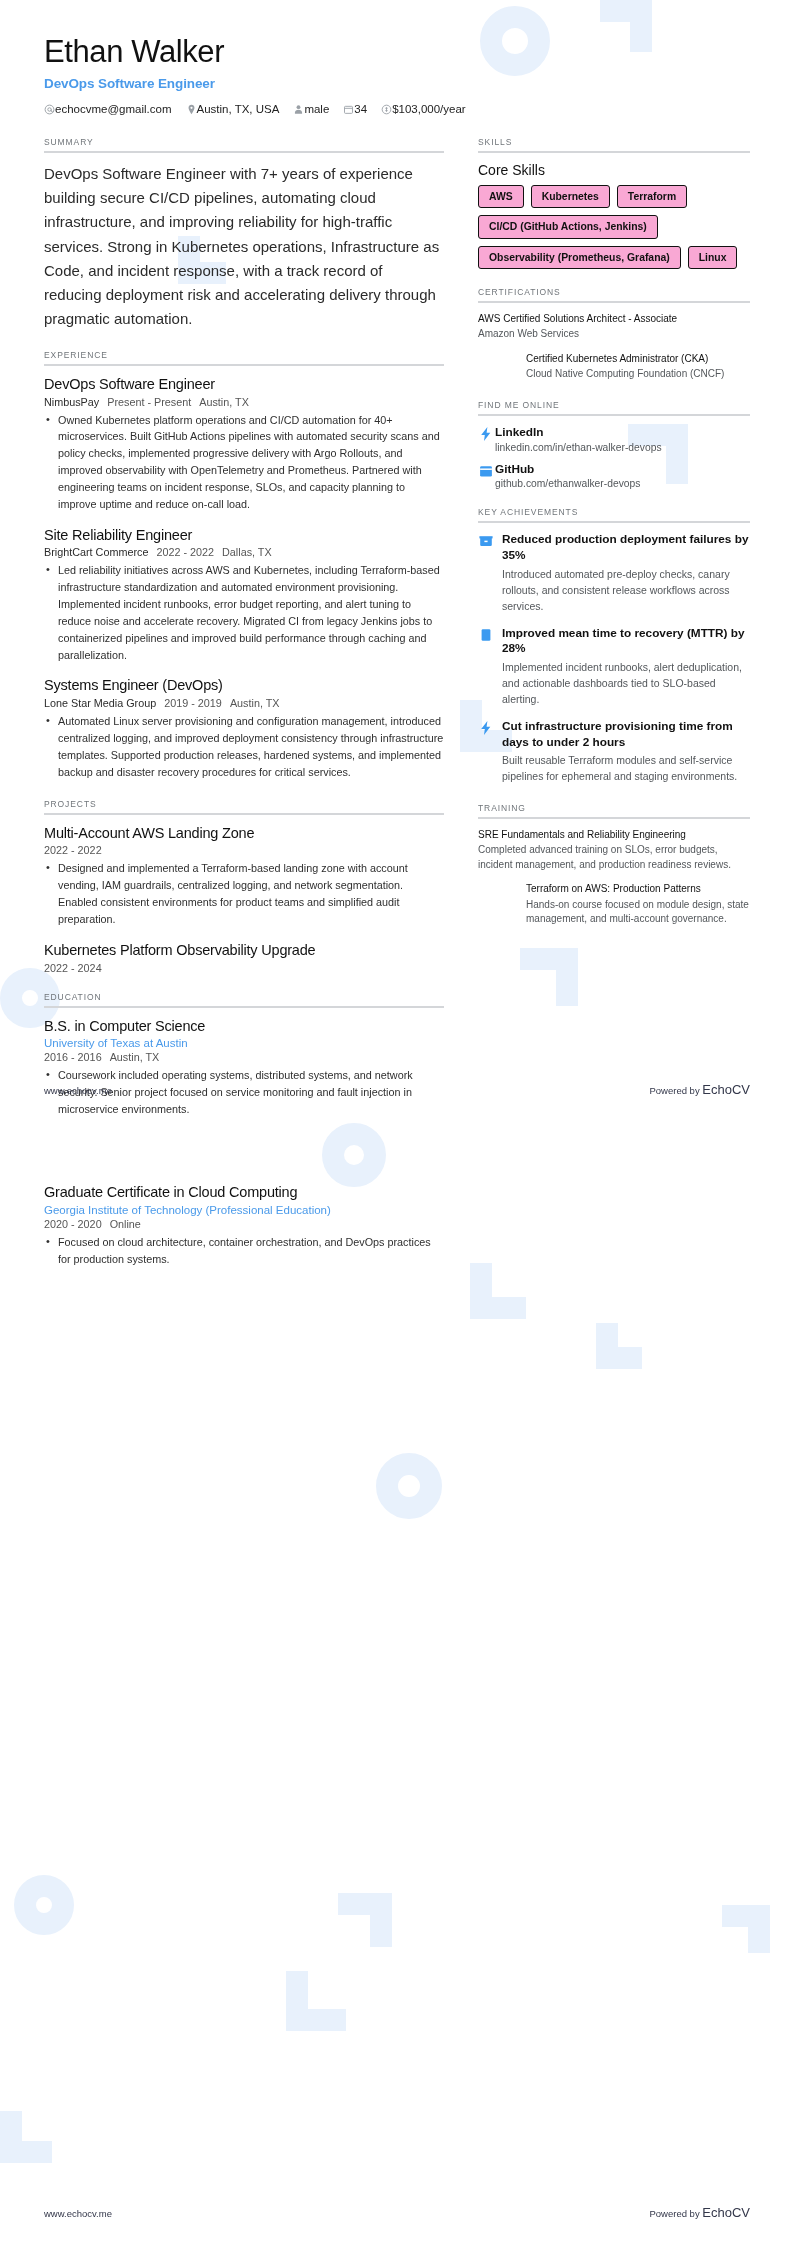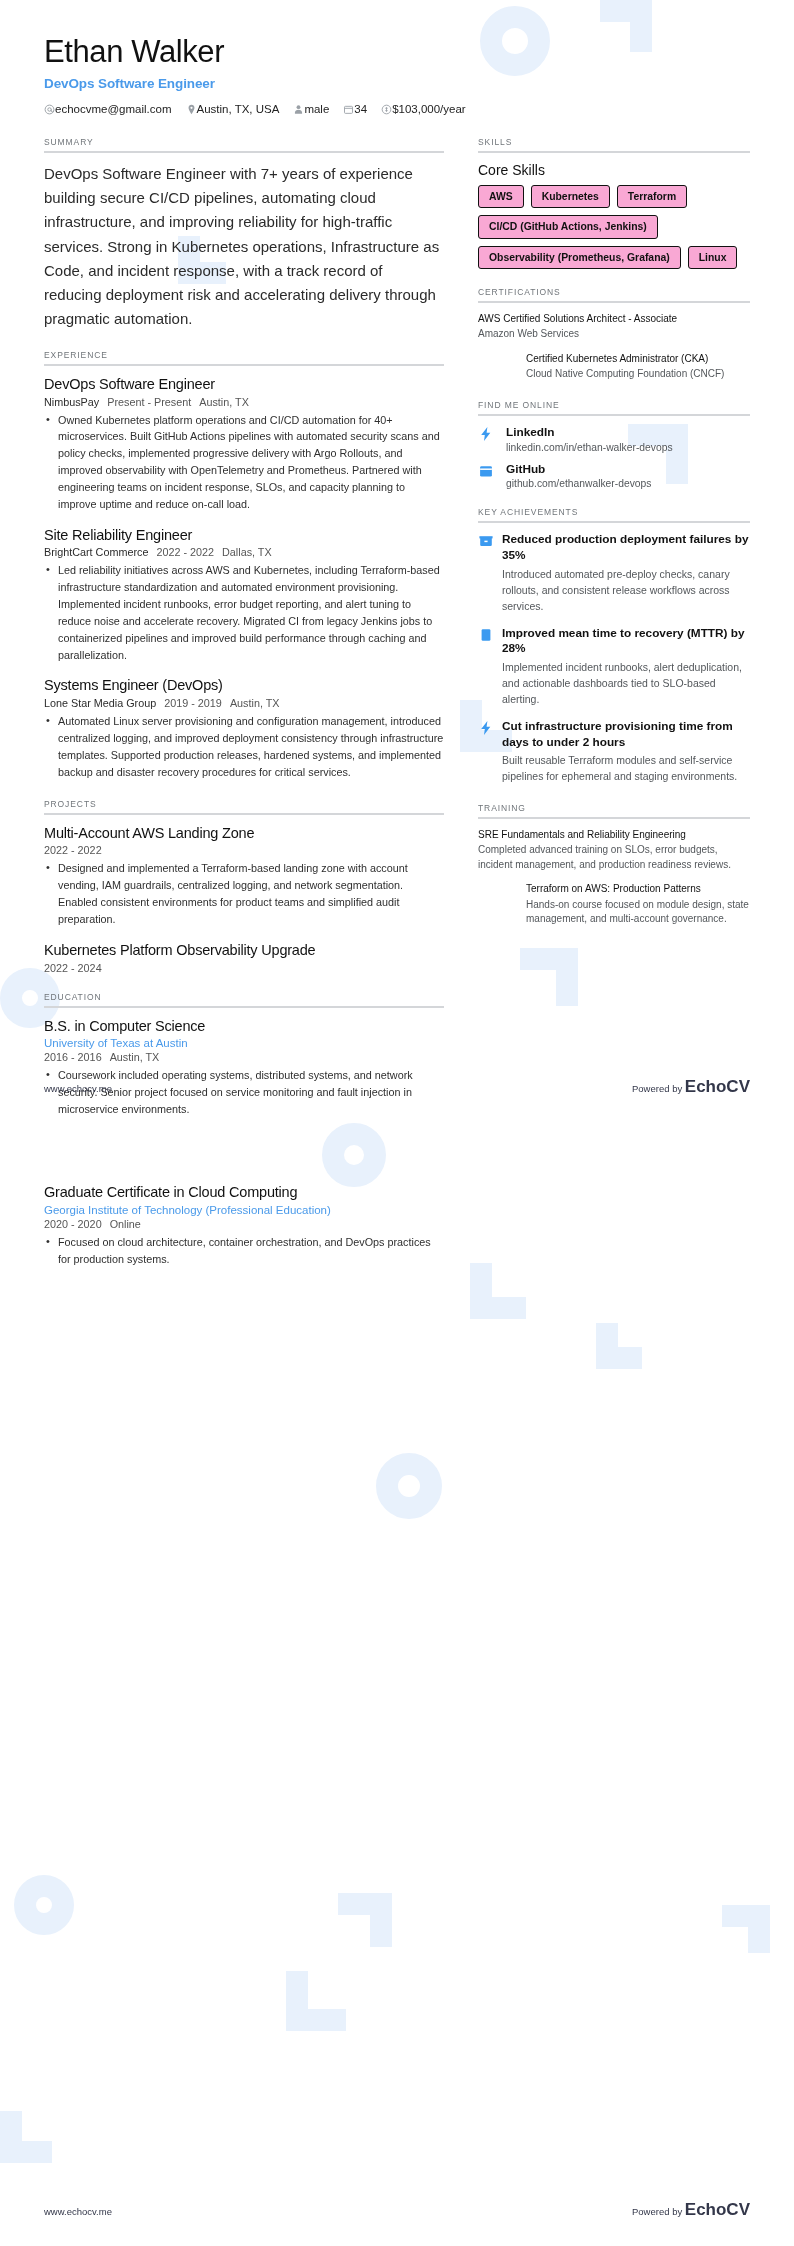--- a/index.html
+++ b/index.html
@@ -208,21 +208,21 @@
   .cert-org {
     margin-top: 2px;
     font-size: 10px;
     color: #53575b;
     line-height: 1.45;
   }
 
   
   .link-row {
     display: flex;
-    gap: 12px;
+    gap: 1px;
     margin-bottom: 9px;
   }
   .link-row:last-child { margin-bottom: 0; }
   .link-ico {
     flex: 0 0 16px;
     width: 16px;
     height: 16px;
     color: #3b9af0;
     margin-top: 1px;
   }
@@ -271,21 +271,21 @@
     right: 44px;
     bottom: 26px;
     display: flex;
     justify-content: space-between;
     align-items: baseline;
     font-size: 9.5px;
     color: #33374a;
     z-index: 3;
   }
   .footer .brand { font-size: 9.5px; }
-  .footer .brand b { font-weight: 700; font-size: 17px; }
+  .footer .brand b { font-weight: 400; font-size: 13px; }
 </style>
 </head>
 <body>
 
 <div class="page">
 
   <div class="wm wm-o" style="left:480px; top:6px; width:70px; height:70px;"></div>
   <div class="wm wm-r" style="left:600px; top:0px; width:52px; height:52px;"></div>
   <div class="wm wm-l" style="left:178px; top:236px; width:48px; height:48px;"></div>
   <div class="wm wm-r" style="left:628px; top:424px; width:60px; height:60px;"></div>

